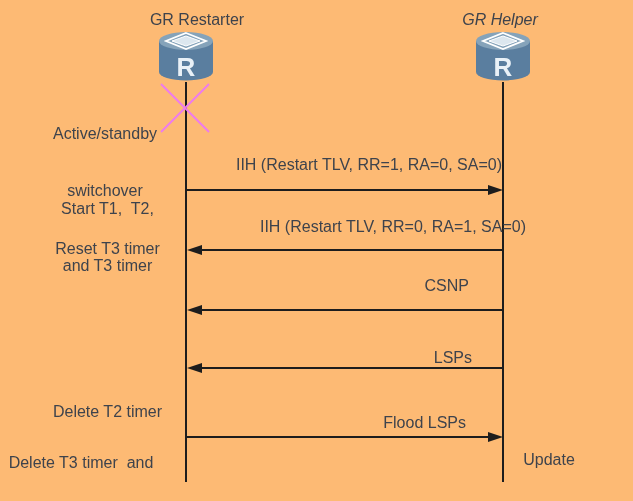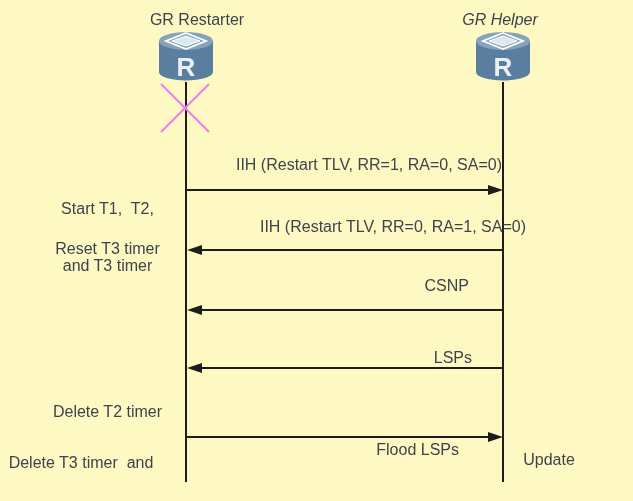--- a/index.html
+++ b/index.html
@@ -6,21 +6,21 @@
     --accent:#ee7bee;
     --router-body:#5a7e9f;
     --router-top:#85a3ba;
     --text:#3e434c;
     --line:#1d1d1d;
   }
   html,body{margin:0;padding:0;background:#ffffff;}
   .stage{
     position:relative;
     width:633px;height:501px;
-    background:#fef9c3;
+    background:#fdba74;
     font-family:"Liberation Sans", sans-serif;
     color:var(--text);
     font-size:16px;
     overflow:hidden;
   }
   .actor-title{
     position:absolute;
     width:160px;
     text-align:center;
     white-space:pre-wrap;
@@ -88,20 +88,24 @@
   </svg>
 
   <div class="lifeline" style="left:185px;"></div>
   <div class="lifeline" style="left:502px;"></div>
 
   <svg class="xmark" style="left:160px;top:83px;" width="50" height="50" viewBox="0 0 50 50">
     <line x1="1" y1="1" x2="49" y2="49" stroke="var(--accent)" stroke-width="2"></line>
     <line x1="49" y1="1" x2="1" y2="49" stroke="var(--accent)" stroke-width="2"></line>
   </svg>
 
+  <div class="note" style="left:30px;top:86px;width:150px;">
+    <span>Active/standby</span>
+    <span>switchover</span>
+  </div>
   <div class="note" style="left:30px;top:161px;width:155px;">
     <span>Start T1,  T2,</span>
     <span>and T3 timer</span>
   </div>
   <div class="note" style="left:30px;top:239px;width:155px;">Reset T3 timer</div>
   <div class="note" style="left:30px;top:361px;width:155px;margin-top:41px;">Delete T2 timer</div>
   <div class="note" style="left:0px;top:415px;width:162px;">
     <span>Delete T3 timer  and</span>
     
   </div>
@@ -121,17 +125,17 @@
   <div class="head head-left" style="left:187px;top:245px;"></div>
 
   <div class="msg-label" style="left:153px;top:276px;">CSNP</div>
   <div class="msg-line" style="left:201px;top:309px;width:302px;"></div>
   <div class="head head-left" style="left:187px;top:305px;"></div>
 
   <div class="msg-label" style="left:156px;top:348px;">LSPs</div>
   <div class="msg-line" style="left:201px;top:367px;width:302px;"></div>
   <div class="head head-left" style="left:187px;top:363px;"></div>
 
-  <div class="msg-label" style="left:143px;top:413px;margin-top:27px;">Flood LSPs</div>
+  <div class="msg-label" style="left:150px;top:413px;">Flood LSPs</div>
   <div class="msg-line" style="left:187px;top:436px;width:302px;"></div>
   <div class="head head-right" style="left:488px;top:432px;"></div>
 
 </div>
 
 </body></html>

